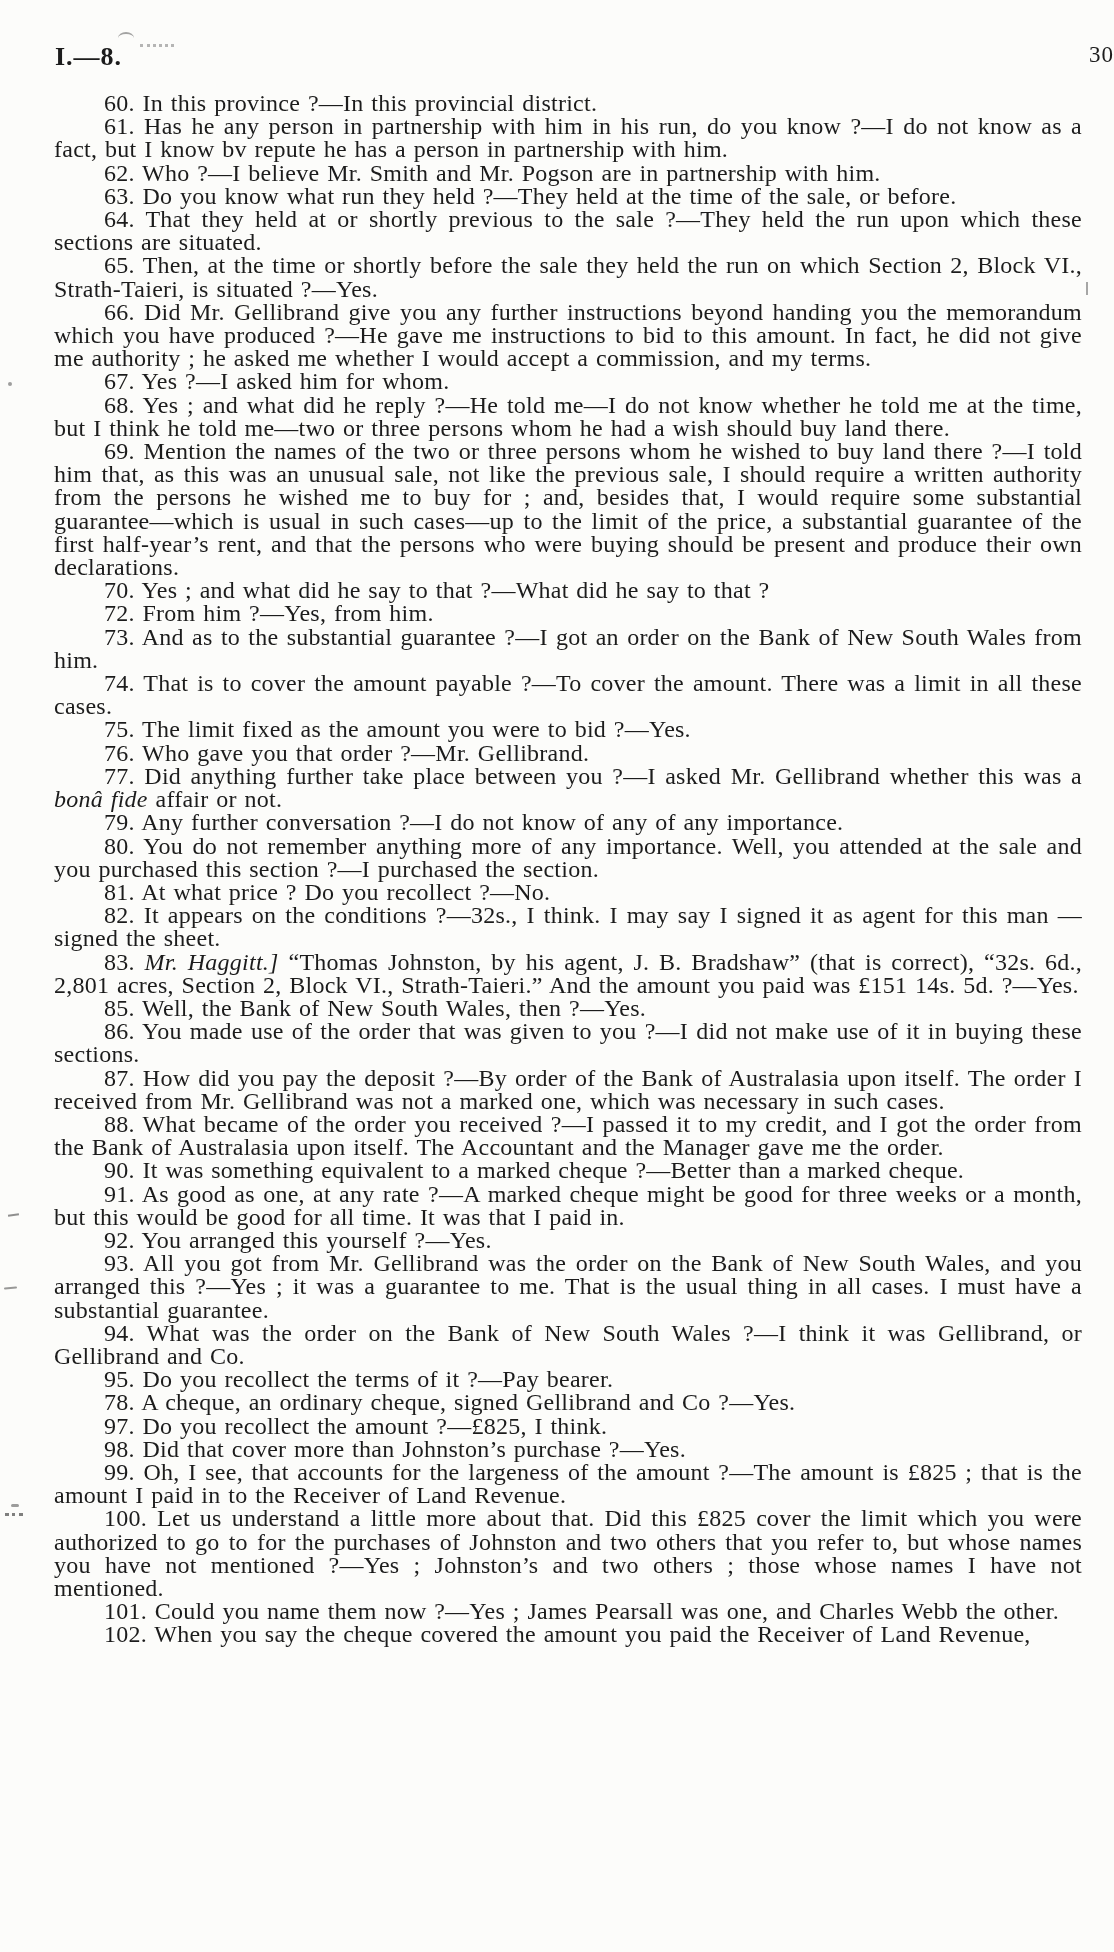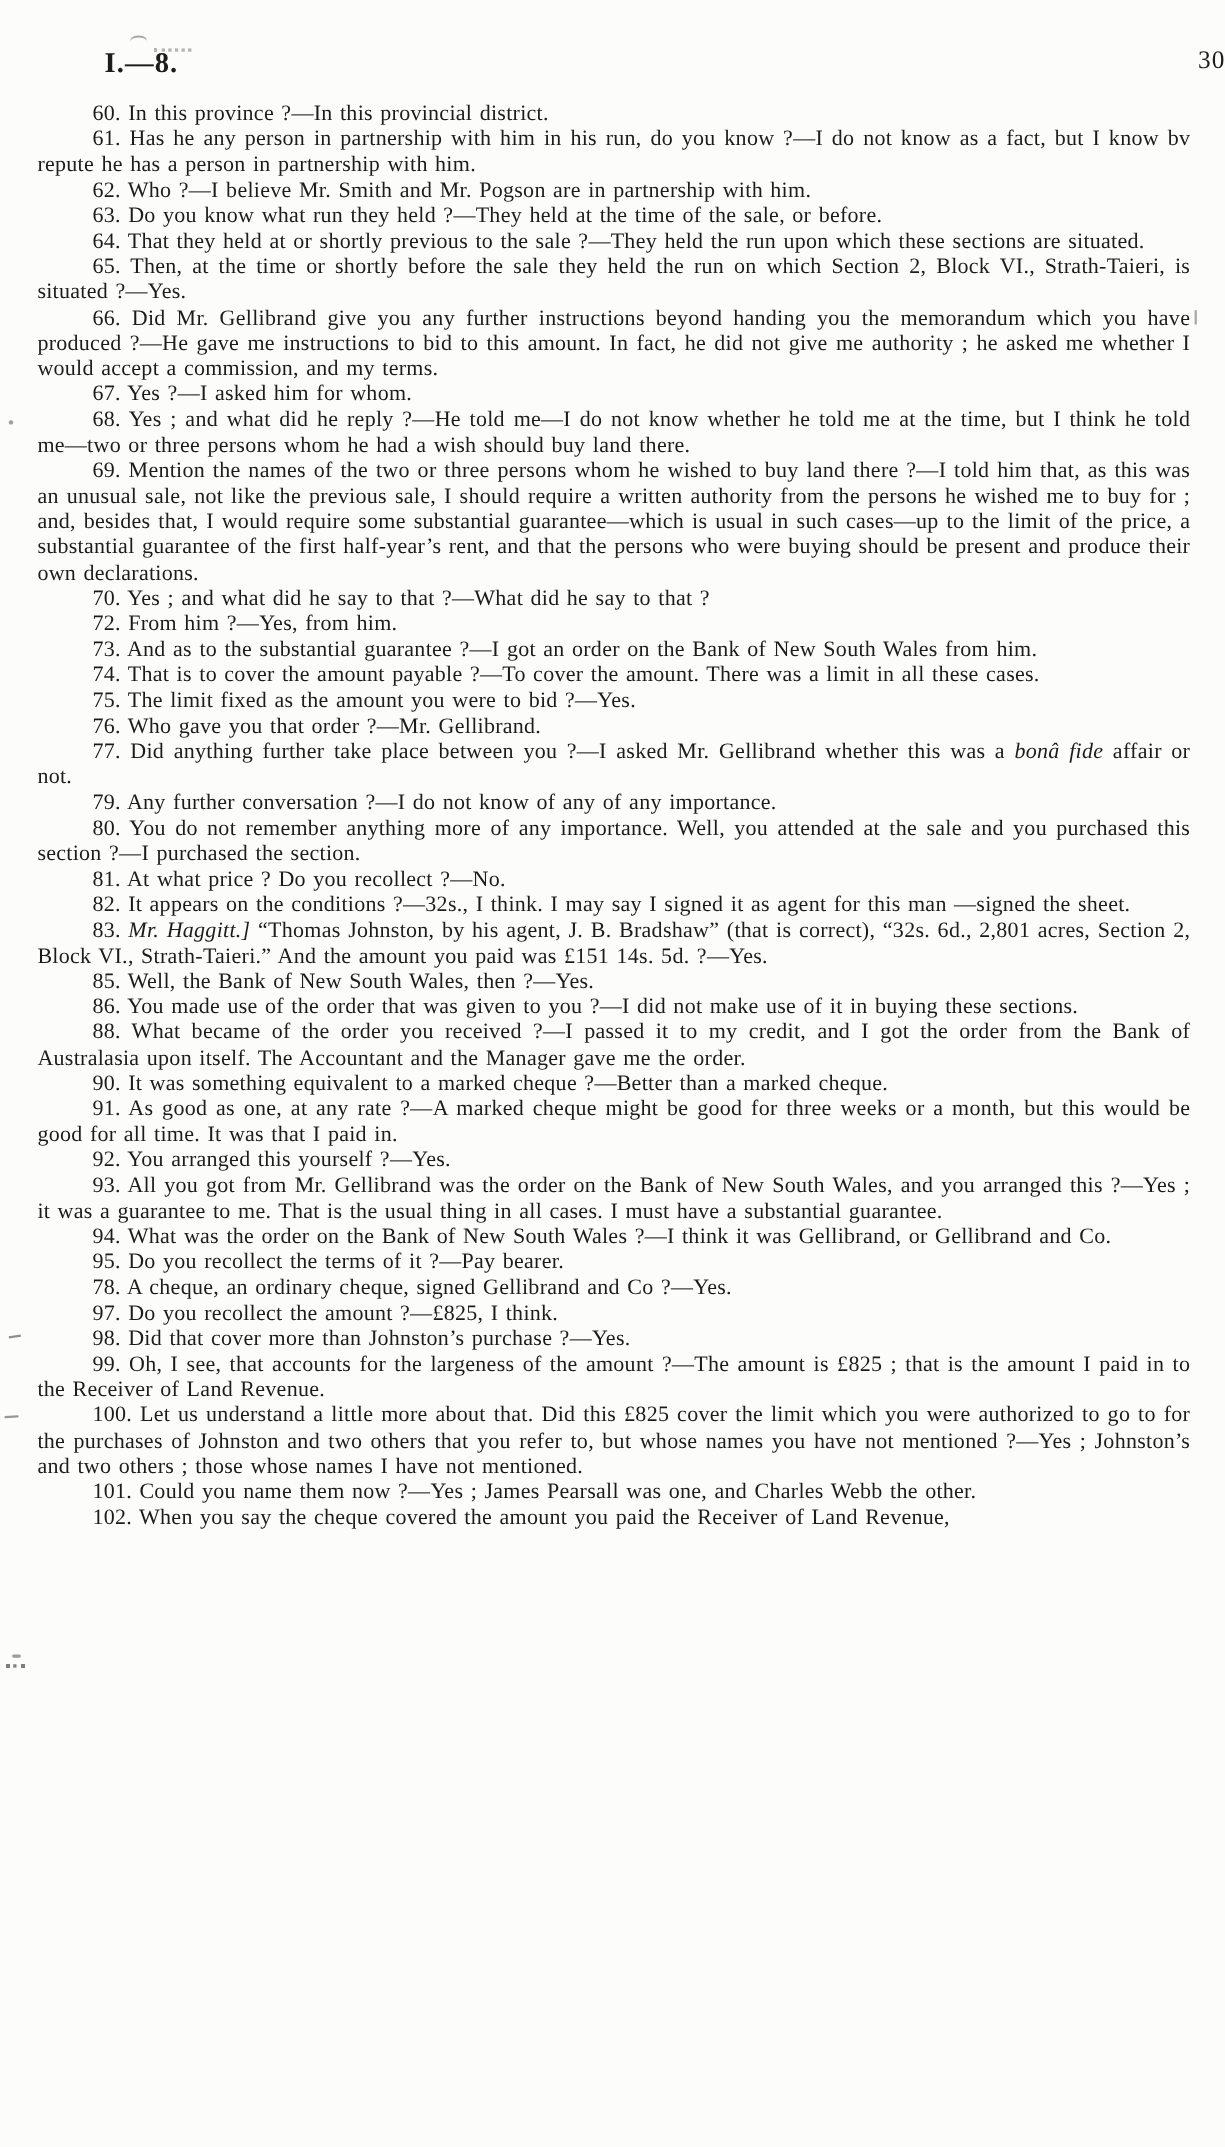--- a/index.html
+++ b/index.html
@@ -6,41 +6,41 @@
   .page {
     position: relative;
     width: 1114px;
     height: 1952px;
     margin: 0 auto;
     background: #fcfcfa;
     overflow: hidden;
     color: #1c1c1c;
     font-family: "Liberation Serif", "DejaVu Serif", serif;
   }
-  .header { position: absolute; top: 40px; left: 0; right: 0; height: 40px; margin-left: 40px; }
+  .header { position: absolute; top: 40px; left: 0; right: 0; height: 40px; }
   .report-code {
     position: absolute;
     left: 55px; top: 2px;
     font-size: 26px;
     font-weight: 700;
     letter-spacing: 1px;
   }
   .page-number {
     position: absolute;
     left: 0; right: 0; top: 2px;
     text-align: right;
     font-size: 23px;
     letter-spacing: 1px;
   }
   .transcript {
     position: absolute;
     top: 92px;
-    left: 34px;
+    left: 54px;
     right: 32px;
-    font-size: 20px;
+    font-size: 24px;
     line-height: 23.2px;
     letter-spacing: 0.25px;
     word-spacing: 1.5px;
     text-align: justify;
   }
   .qa { margin: 0; text-indent: 50px; }
   .qa em { }
   
   .artifact { position: absolute; pointer-events: none; }
   .a-header-smudge {
@@ -93,20 +93,21 @@
       <p class="qa"><span>75. The limit fixed as the amount you were to bid ?—Yes.</span></p>
       <p class="qa"><span>76. Who gave you that order ?—Mr. Gellibrand.</span></p>
       <p class="qa"><span>77. Did anything further take place between you ?—I asked Mr. Gellibrand whether this was a </span><em>bonâ fide</em><span> affair or not.</span></p>
       <p class="qa"><span>79. Any further conversation ?—I do not know of any of any importance.</span></p>
       <p class="qa"><span>80. You do not remember anything more of any importance. Well, you attended at the sale and you purchased this section ?—I purchased the section.</span></p>
       <p class="qa"><span>81. At what price ? Do you recollect ?—No.</span></p>
       <p class="qa"><span>82. It appears on the conditions ?—32s., I think. I may say I signed it as agent for this man —signed the sheet.</span></p>
       <p class="qa"><span>83. </span><em>Mr. Haggitt.]</em><span> “Thomas Johnston, by his agent, J. B. Bradshaw” (that is correct), “32s. 6d., 2,801 acres, Section 2, Block VI., Strath-Taieri.” And the amount you paid was £151 14s. 5d. ?—Yes.</span></p>
       <p class="qa"><span>85. Well, the Bank of New South Wales, then ?—Yes.</span></p>
       <p class="qa"><span>86. You made use of the order that was given to you ?—I did not make use of it in buying these sections.</span></p>
+      <p class="qa"><span>87. How did you pay the deposit ?—By order of the Bank of Australasia upon itself. The order I received from Mr. Gellibrand was not a marked one, which was necessary in such cases.</span></p>
       <p class="qa"><span>88. What became of the order you received ?—I passed it to my credit, and I got the order from the Bank of Australasia upon itself. The Accountant and the Manager gave me the order.</span></p>
       <p class="qa"><span>90. It was something equivalent to a marked cheque ?—Better than a marked cheque.</span></p>
       <p class="qa"><span>91. As good as one, at any rate ?—A marked cheque might be good for three weeks or a month, but this would be good for all time. It was that I paid in.</span></p>
       <p class="qa"><span>92. You arranged this yourself ?—Yes.</span></p>
       <p class="qa"><span>93. All you got from Mr. Gellibrand was the order on the Bank of New South Wales, and you arranged this ?—Yes ; it was a guarantee to me. That is the usual thing in all cases. I must have a substantial guarantee.</span></p>
       <p class="qa"><span>94. What was the order on the Bank of New South Wales ?—I think it was Gellibrand, or Gellibrand and Co.</span></p>
       <p class="qa"><span>95. Do you recollect the terms of it ?—Pay bearer.</span></p>
       <p class="qa"><span>78. A cheque, an ordinary cheque, signed Gellibrand and Co ?—Yes.</span></p>
       <p class="qa"><span>97. Do you recollect the amount ?—£825, I think.</span></p>
       <p class="qa"><span>98. Did that cover more than Johnston’s purchase ?—Yes.</span></p>

